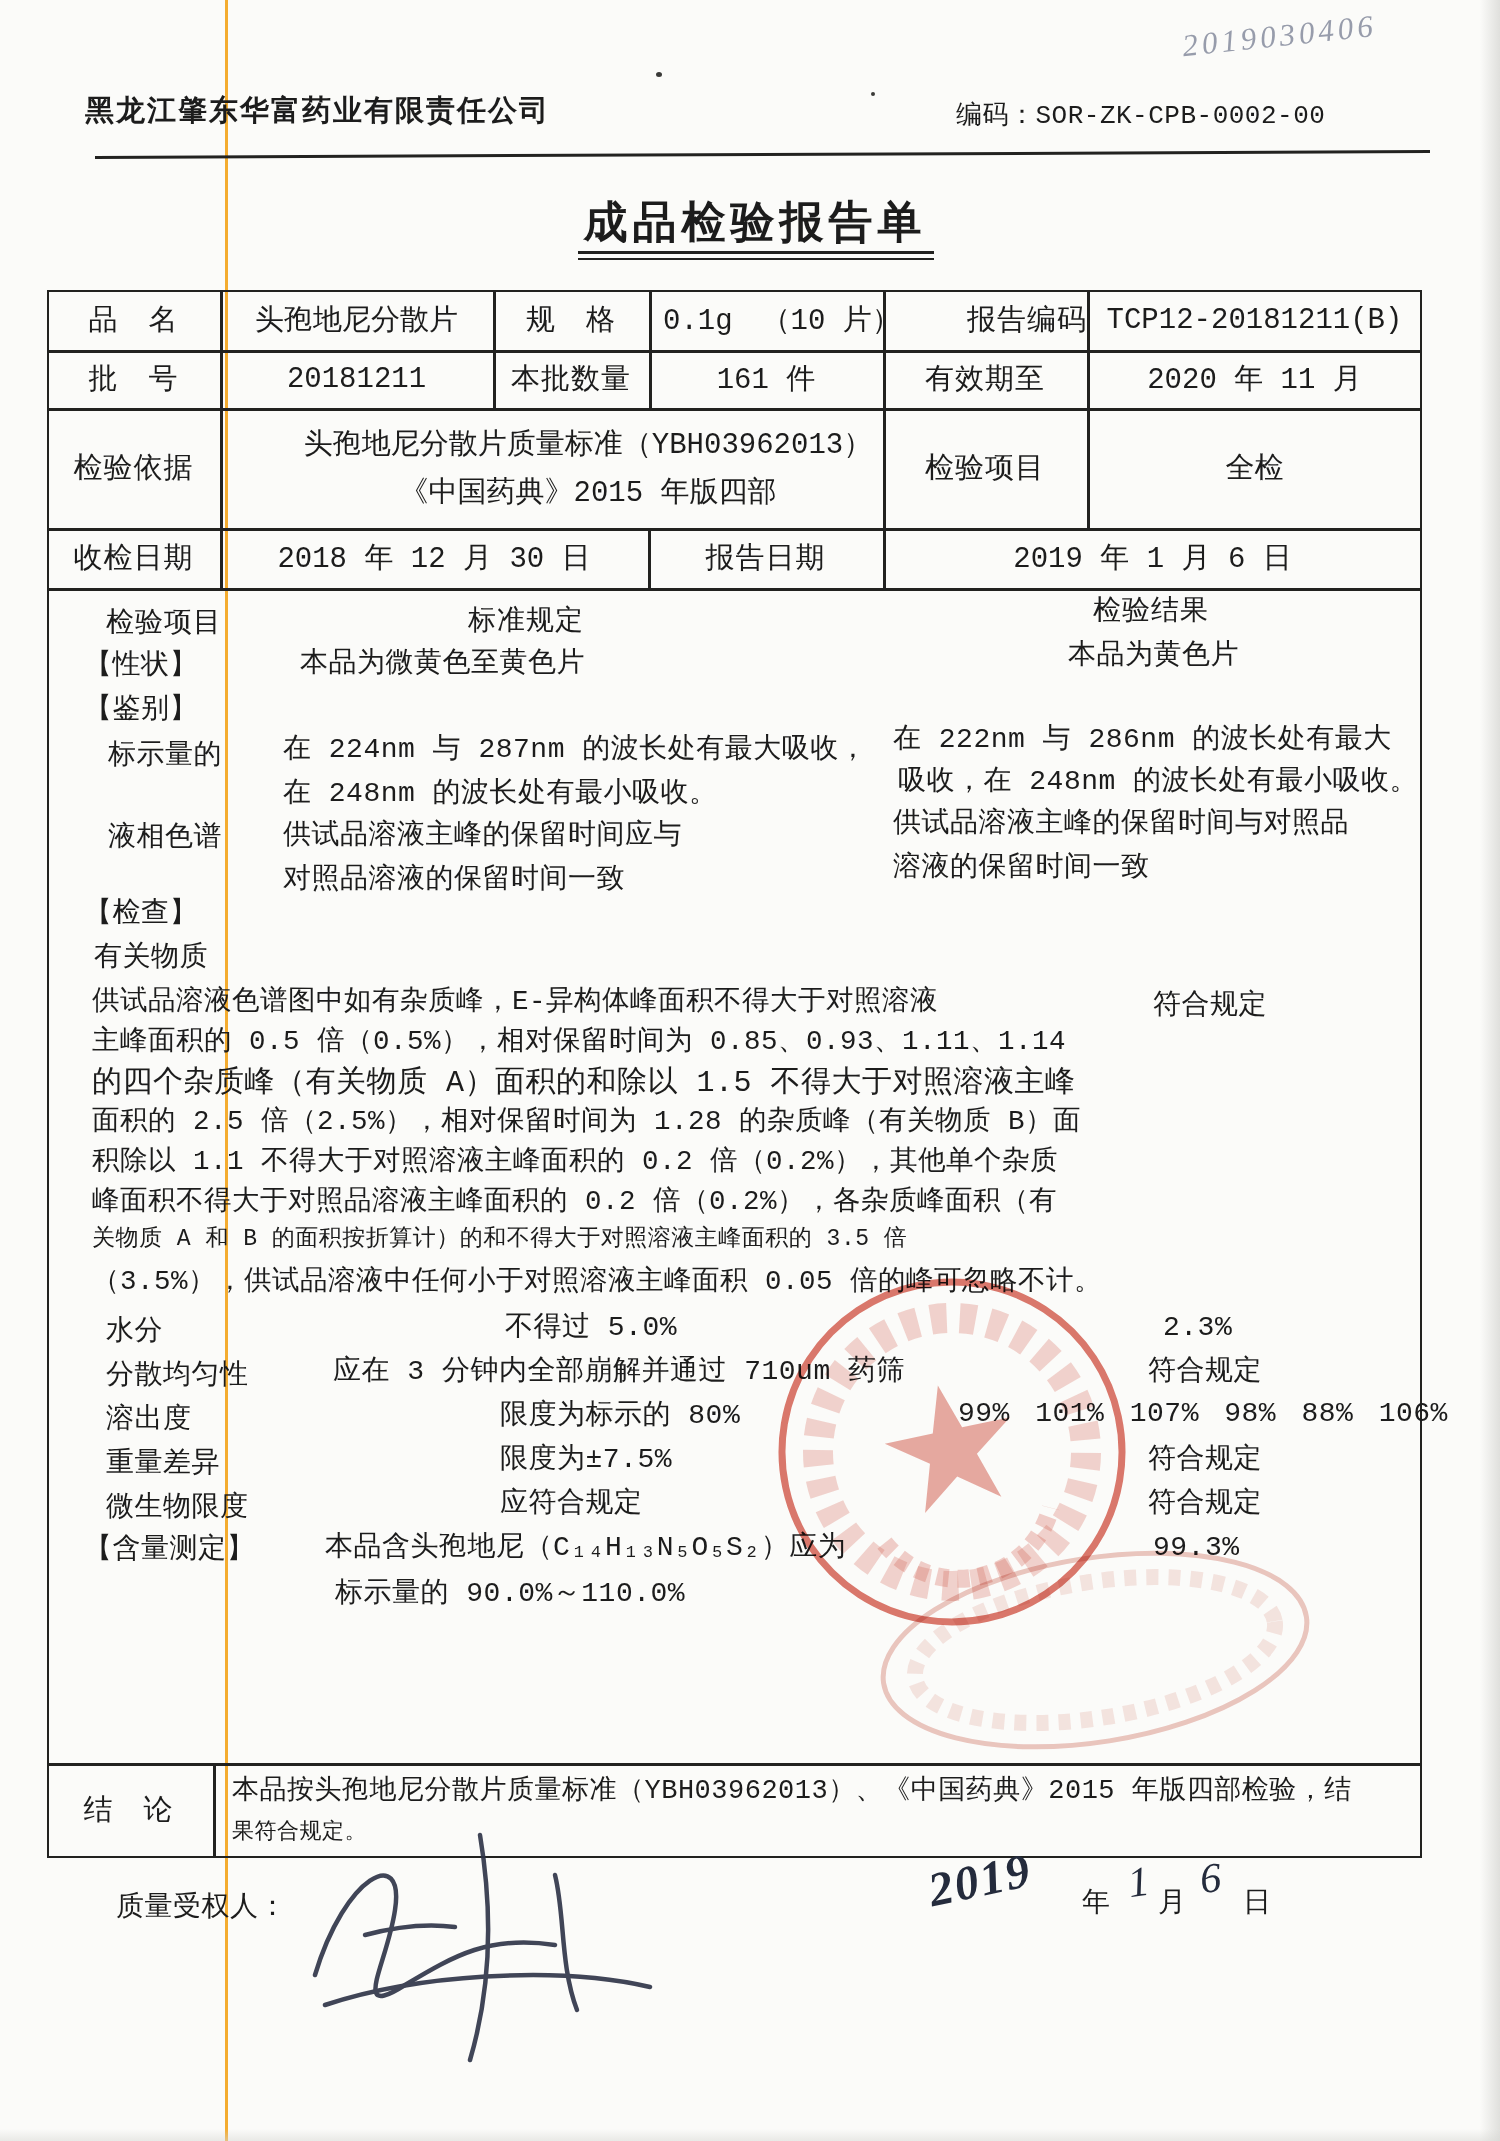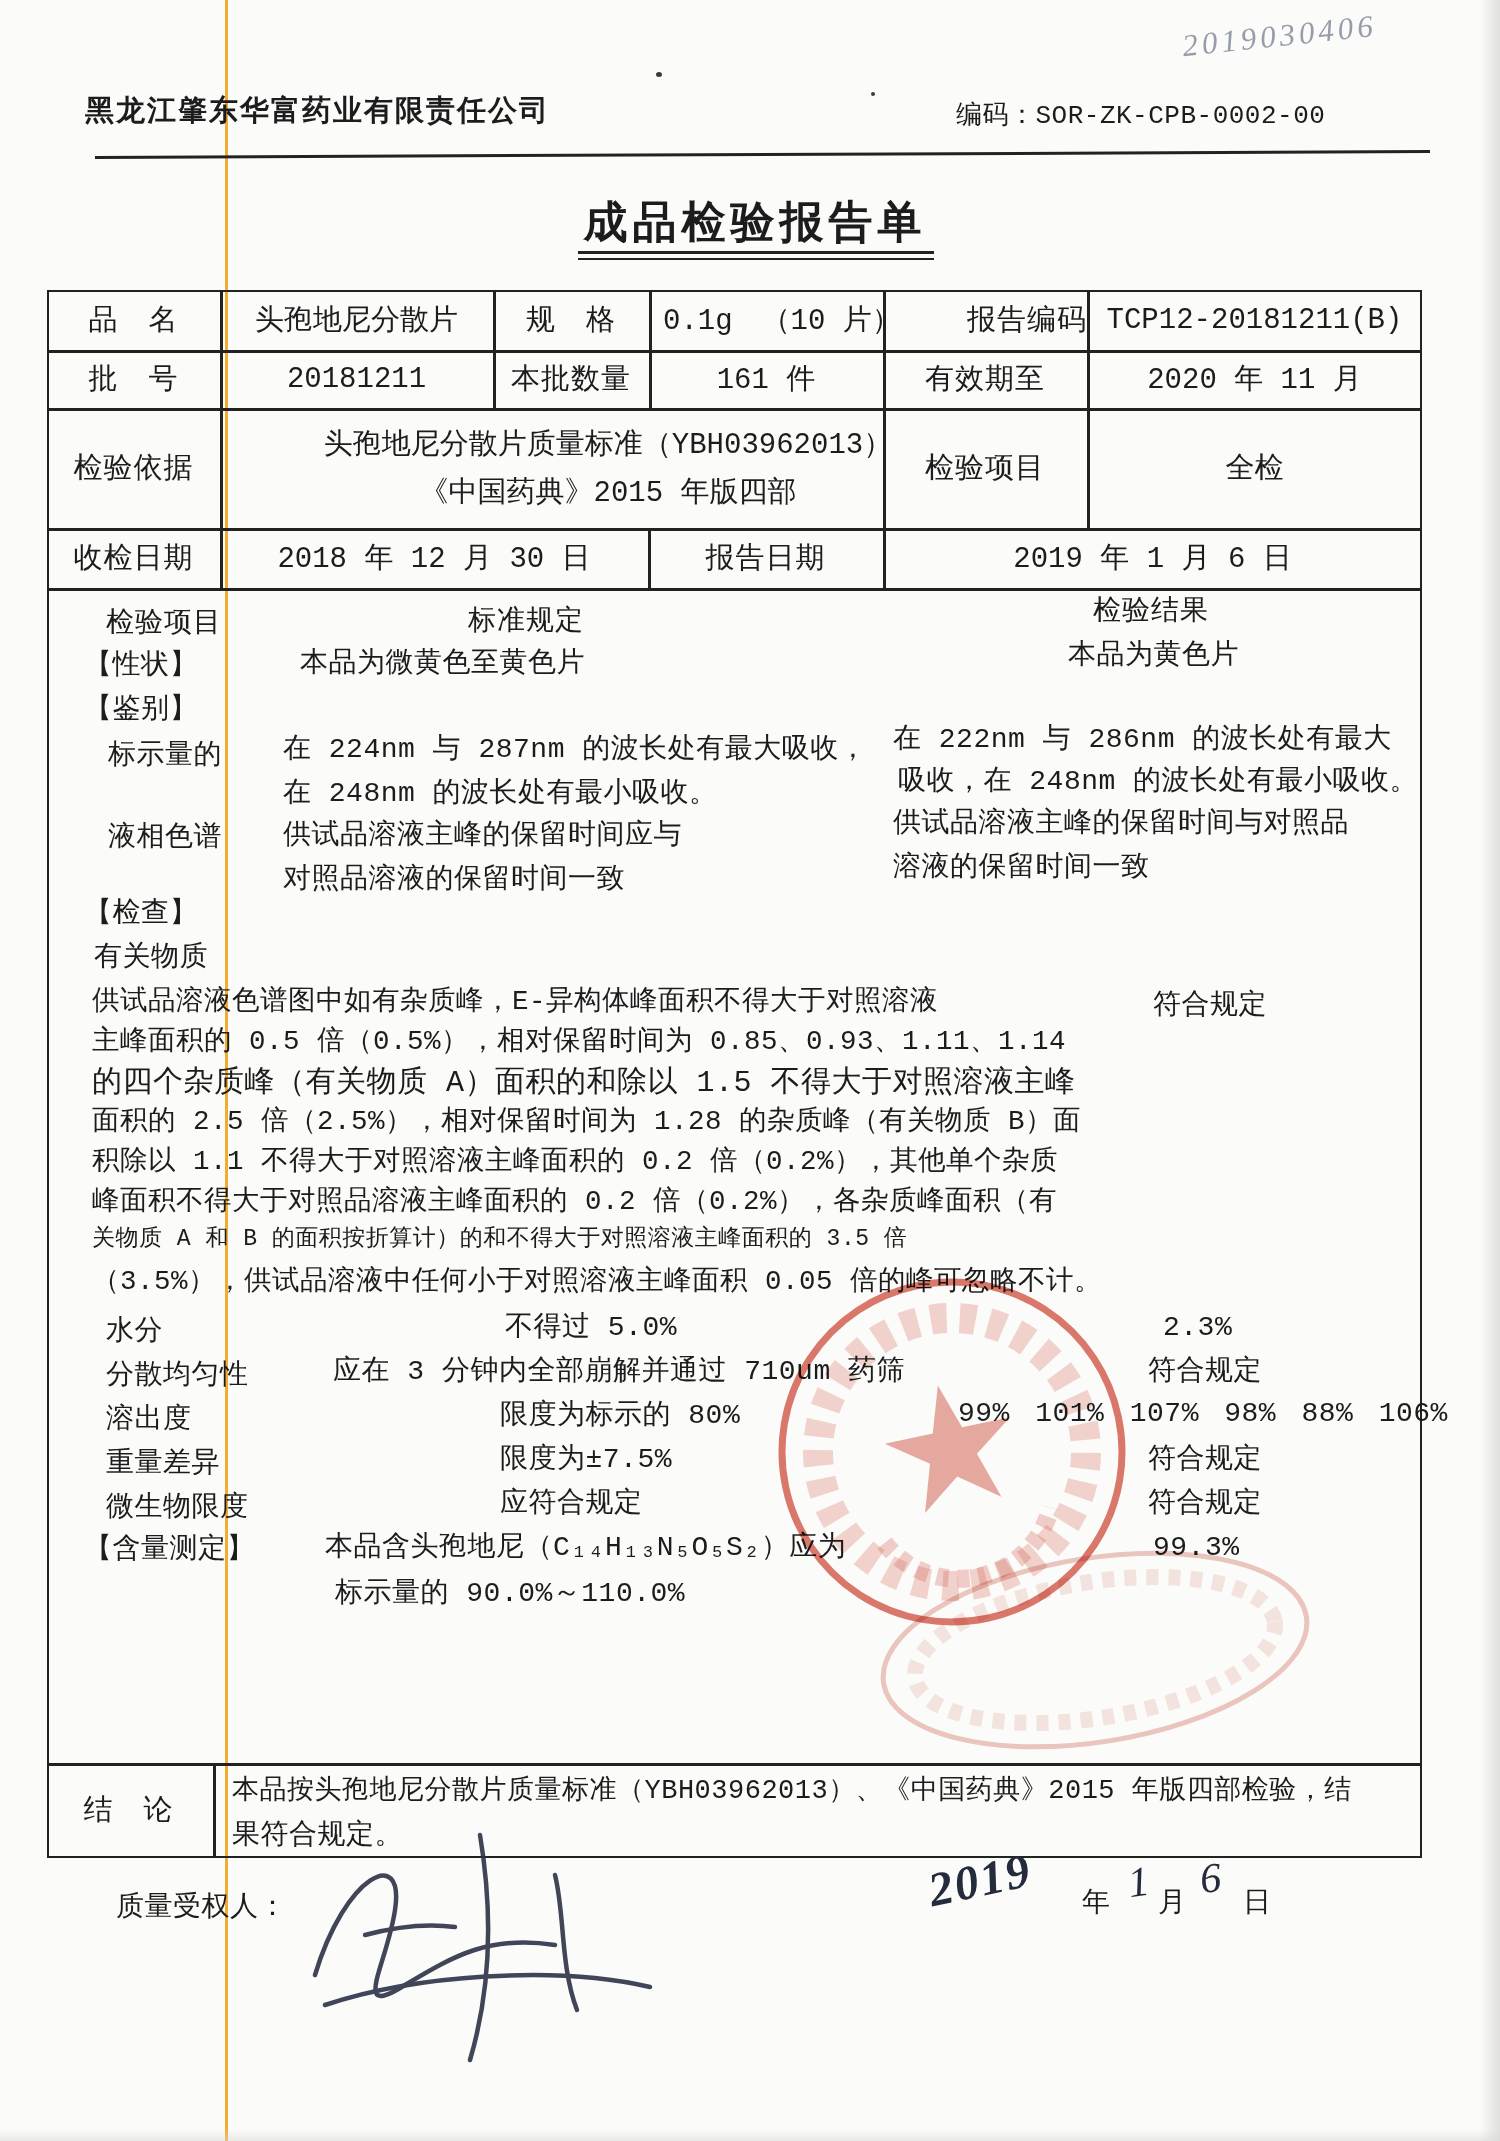--- a/index.html
+++ b/index.html
@@ -67,21 +67,21 @@
   <div class="cell" style="left:1087px;top:290px;width:335px;height:60px;">TCP12-20181211(B)</div>
 
   <div class="cell lab" style="left:47px;top:350px;width:173px;height:58px;">批　号</div>
   <div class="cell" style="left:220px;top:350px;width:273px;height:58px;">20181211</div>
   <div class="cell lab" style="left:493px;top:350px;width:156px;height:58px;">本批数量</div>
   <div class="cell" style="left:649px;top:350px;width:234px;height:58px;">161 件</div>
   <div class="cell lab" style="left:883px;top:350px;width:204px;height:58px;">有效期至</div>
   <div class="cell" style="left:1087px;top:350px;width:335px;height:58px;">2020 年 11 月</div>
 
   <div class="cell lab" style="left:47px;top:408px;width:173px;height:120px;">检验依据</div>
-  <div class="abs" style="left:220px;top:408px;width:736px;height:120px;display:flex;flex-direction:column;align-items:center;justify-content:center;gap:8px;font-size:29px;font-family:'Liberation Mono','Liberation Serif',serif;margin-left:20px;">
+  <div class="abs" style="left:220px;top:408px;width:736px;height:120px;display:flex;flex-direction:column;align-items:center;justify-content:center;gap:8px;font-size:29px;font-family:'Liberation Mono','Liberation Serif',serif;">
     <div>头孢地尼分散片质量标准（YBH03962013）</div>
     <div>《中国药典》2015 年版四部</div>
   </div>
   <div class="cell lab" style="left:883px;top:408px;width:204px;height:120px;">检验项目</div>
   <div class="cell" style="left:1087px;top:408px;width:335px;height:120px;">全检</div>
 
   <div class="cell lab" style="left:47px;top:528px;width:173px;height:60px;">收检日期</div>
   <div class="cell" style="left:220px;top:528px;width:428px;height:60px;">2018 年 12 月 30 日</div>
   <div class="cell lab" style="left:648px;top:528px;width:235px;height:60px;">报告日期</div>
   <div class="cell" style="left:883px;top:528px;width:539px;height:60px;">2019 年 1 月 6 日</div>
@@ -151,21 +151,21 @@
     <path d="M190 122 L205 168 L254 168 L214 197 L229 244 L190 215 L151 244 L166 197 L126 168 L175 168 Z" fill="#cc3a28" opacity="0.5"></path>
   </svg>
 
   <svg class="abs stamp" style="left:865px;top:1545px;transform:rotate(-9deg);opacity:.6;" width="460" height="210" viewBox="0 0 460 210">
     <ellipse cx="230" cy="105" rx="214" ry="92" fill="none" stroke="#d98b80" stroke-width="5" opacity="0.8"></ellipse>
     <ellipse cx="230" cy="105" rx="182" ry="68" fill="none" stroke="#d98b80" stroke-width="16" stroke-dasharray="12 10" opacity="0.35"></ellipse>
   </svg>
 
   <div class="cell lab" style="left:47px;top:1763px;width:163px;height:93px;">结　论</div>
   <div class="t" style="left:232px;top:1776px;font-size:27px;">本品按头孢地尼分散片质量标准（YBH03962013）、《中国药典》2015 年版四部检验，结</div>
-  <div class="t" style="left:232px;top:1820px;font-size:28px;">果符合规定。</div>
+  <div class="t" style="left:232px;top:1820px;font-size:22px;">果符合规定。</div>
 
   <div class="t" style="left:116px;top:1892px;">质量受权人：</div>
 
   <svg class="abs" style="left:255px;top:1815px;" width="420" height="250" viewBox="0 0 420 250">
     <g fill="none" stroke="#2c3246" stroke-width="4.5" stroke-linecap="round" opacity="0.9">
       <path d="M60 160 C 90 60, 150 30, 140 95 C 132 150, 95 205, 150 170 C 200 140, 235 120, 300 130"></path>
       <path d="M225 20 C 235 80, 240 160, 215 245"></path>
       <path d="M70 190 C 160 160, 300 150, 395 172"></path>
       <path d="M300 60 C 310 100, 305 150, 322 195"></path>
       <path d="M110 120 C 140 112, 170 108, 200 112"></path>

